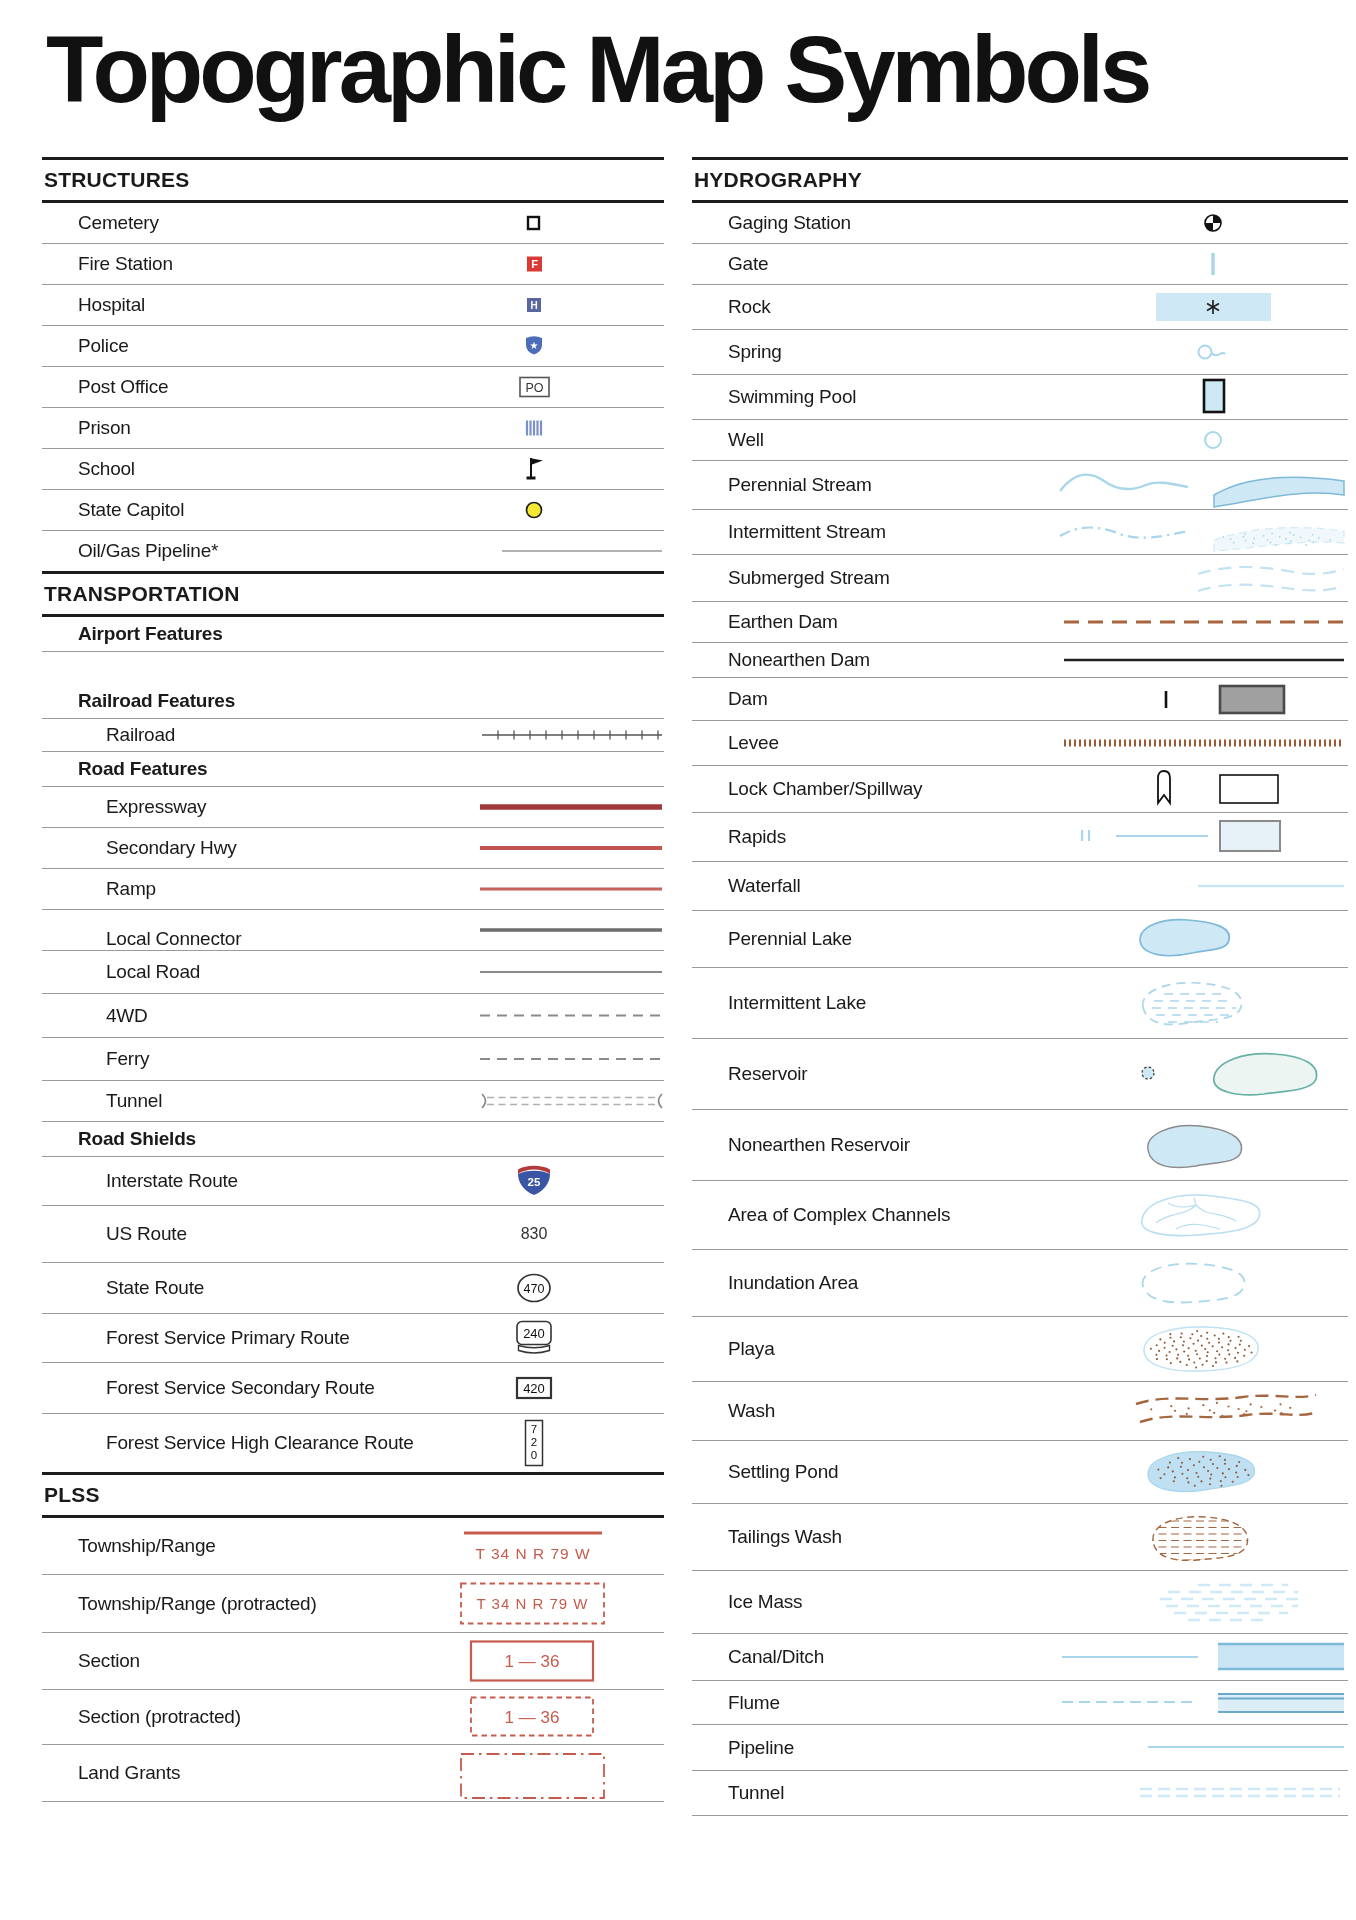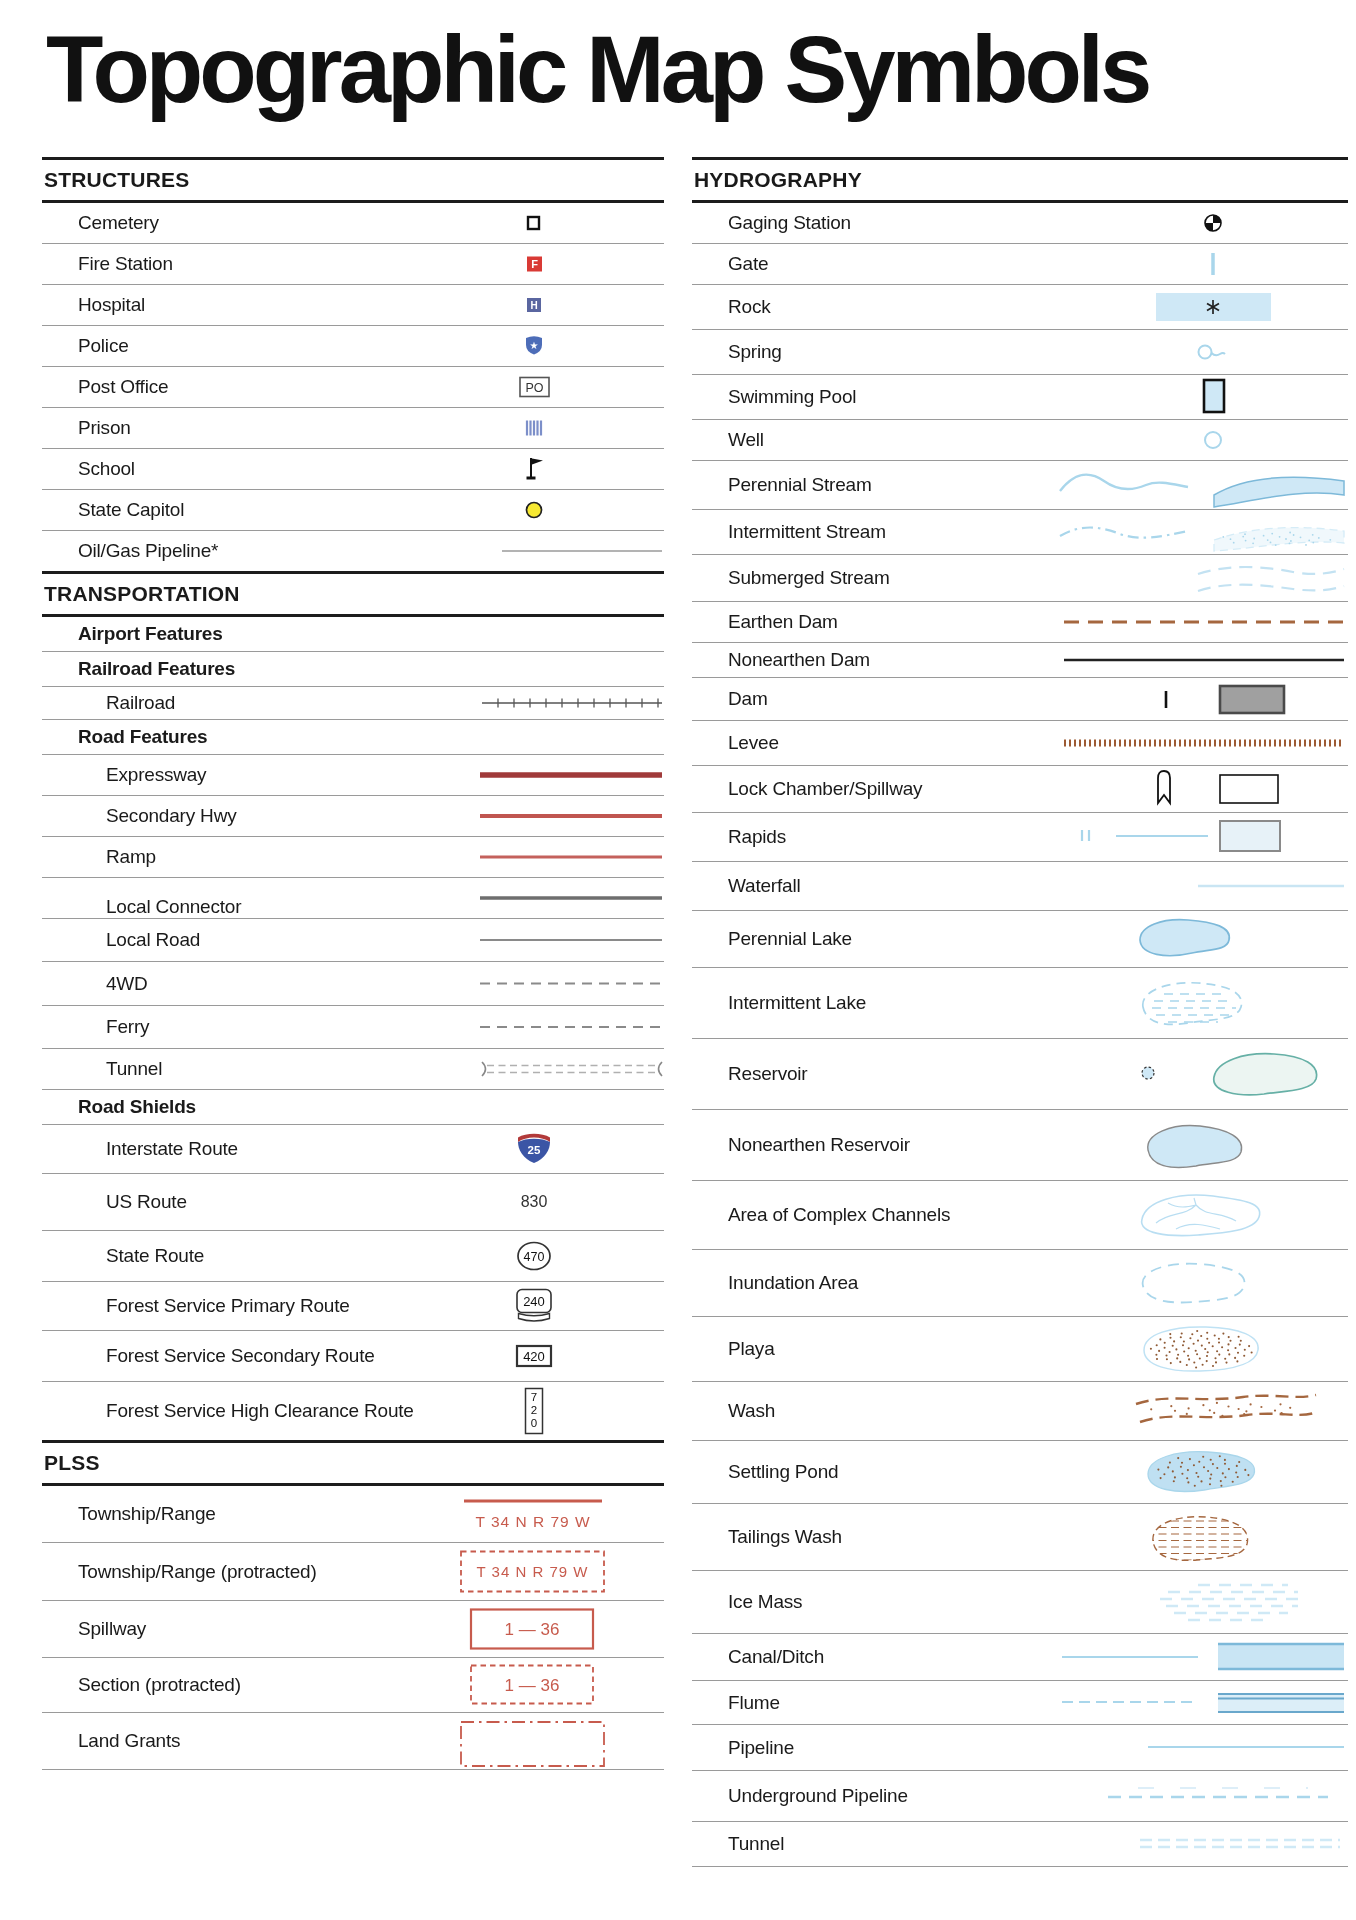--- a/index.html
+++ b/index.html
@@ -111,21 +111,21 @@
           <div class="symcell" style="width: 250px;">
             <svg width="250" height="40" viewBox="0 0 250 40">
               <line x1="88" y1="20" x2="248" y2="20" stroke="#9a9a9a" stroke-width="1.6" stroke-linecap="butt"></line>
             </svg>
           </div>
         </div>
         <div class="sec-header">TRANSPORTATION</div>
         <div class="row" style="height: 34px;">
           <span class="lbl ind1 sub">Airport Features</span>
         </div>
-        <div class="row" style="height: 34px;">
+        <div class="row" style="height: 34px; margin-top: 32px;">
           <span class="lbl ind1 sub">Railroad Features</span>
         </div>
         <div class="row" style="height: 32px;">
           <span class="lbl ind2">Railroad</span>
           <div class="symcell" style="width: 250px;">
             <svg width="250" height="32" viewBox="0 0 250 32">
               <line x1="68" y1="16" x2="248" y2="16" stroke="#555" stroke-width="1.3" stroke-linecap="butt"></line>
               <line x1="84" y1="11.5" x2="84" y2="20.5" stroke="#555" stroke-width="1.3" stroke-linecap="butt"></line>
               <line x1="100" y1="11.5" x2="100" y2="20.5" stroke="#555" stroke-width="1.3" stroke-linecap="butt"></line>
               <line x1="116" y1="11.5" x2="116" y2="20.5" stroke="#555" stroke-width="1.3" stroke-linecap="butt"></line>
@@ -283,21 +283,21 @@
         <div class="row" style="height: 57px;">
           <span class="lbl ind1">Township/Range (protracted)</span>
           <div class="symcell" style="width: 250px;">
             <svg width="250" height="57" viewBox="0 0 250 57">
               <rect x="47" y="8.5" width="143" height="40" fill="none" stroke="#c75b4d" stroke-width="1.8" stroke-dasharray="5.5 4"></rect>
               <text x="118.5" y="34" font-size="15" fill="#c75b4d" text-anchor="middle" letter-spacing="1">T 34 N   R 79 W</text>
             </svg>
           </div>
         </div>
         <div class="row" style="height: 56px;">
-          <span class="lbl ind1">Spillway</span>
+          <span class="lbl ind1">Section</span>
           <div class="symcell" style="width: 250px;">
             <svg width="250" height="56" viewBox="0 0 250 56">
               <rect x="57" y="8.5" width="122" height="39" fill="none" stroke="#c75b4d" stroke-width="2.2"></rect>
               <text x="118" y="34" font-size="17" fill="#c75b4d" text-anchor="middle">1 — 36</text>
             </svg>
           </div>
         </div>
         <div class="row" style="height: 54px;">
           <span class="lbl ind1">Section (protracted)</span>
           <div class="symcell" style="width: 250px;">
@@ -767,29 +767,20 @@
           </div>
         </div>
         <div class="row" style="height: 45px;">
           <span class="lbl ind1">Pipeline</span>
           <div class="symcell" style="width: 300px;">
             <svg width="300" height="45" viewBox="0 0 300 45">
               <line x1="100" y1="22" x2="296" y2="22" stroke="#a9d6eb" stroke-width="2.2" stroke-linecap="butt"></line>
             </svg>
           </div>
         </div>
-        <div class="row" style="height: 50px;">
-          <span class="lbl ind1">Underground Pipeline</span>
-          <div class="symcell" style="width: 300px;">
-            <svg width="300" height="50" viewBox="0 0 300 50">
-              <line x1="90" y1="17" x2="260" y2="17" stroke="#ddeef8" stroke-width="2.2" stroke-dasharray="16 26" stroke-linecap="butt"></line>
-              <line x1="60" y1="26" x2="280" y2="26" stroke="#a9d6eb" stroke-width="2.6" stroke-dasharray="13 8" stroke-linecap="butt"></line>
-            </svg>
-          </div>
-        </div>
         <div class="row" style="height: 44px;">
           <span class="lbl ind1">Tunnel</span>
           <div class="symcell" style="width: 300px;">
             <svg width="300" height="44" viewBox="0 0 300 44">
               <line x1="92" y1="18" x2="292" y2="18" stroke="#cfe9f6" stroke-width="2.3" stroke-dasharray="12 6" stroke-linecap="butt"></line>
               <line x1="92" y1="25" x2="292" y2="25" stroke="#cfe9f6" stroke-width="2.3" stroke-dasharray="12 6" stroke-linecap="butt"></line>
             </svg>
           </div>
         </div>
       </div>

